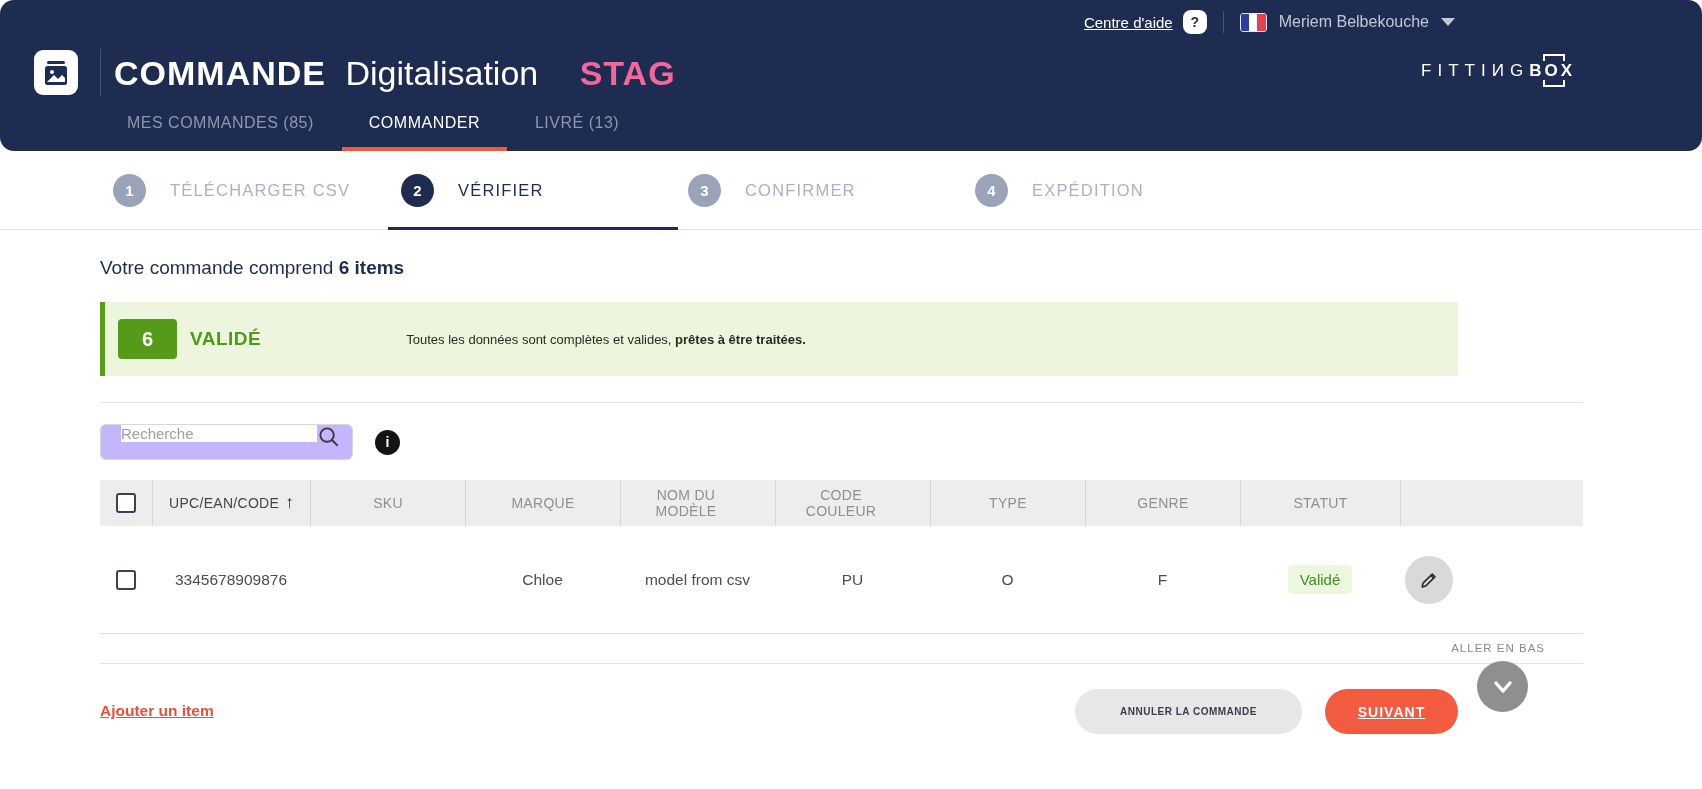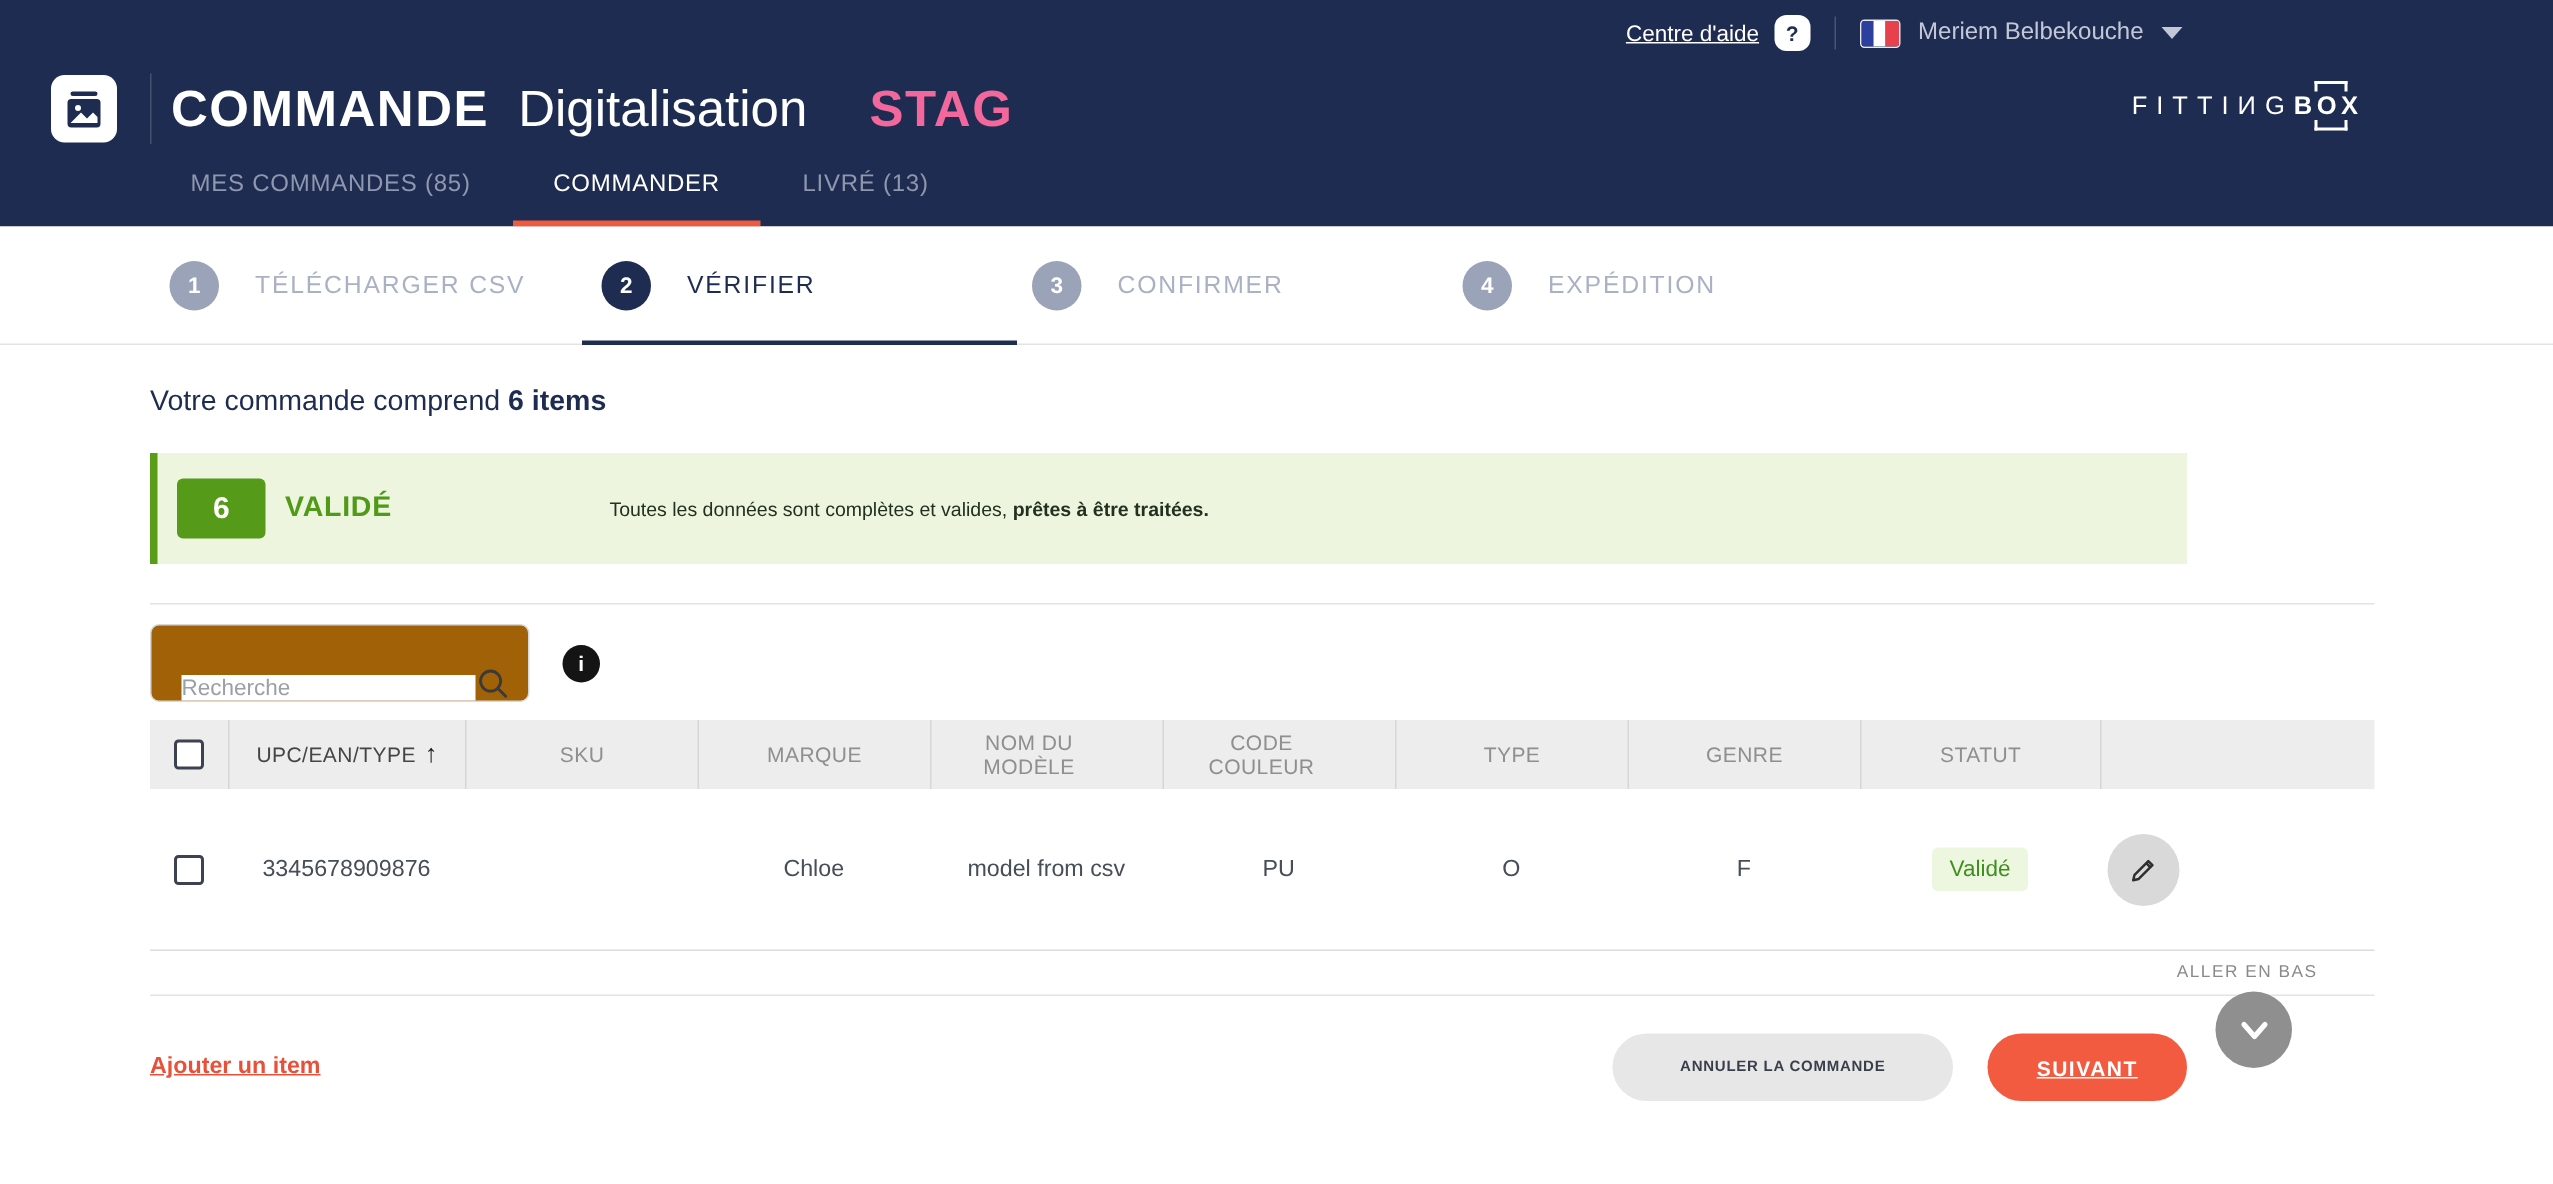--- a/index.html
+++ b/index.html
@@ -1,19 +1,19 @@
 <!DOCTYPE html>
 <html><head>
 <meta charset="utf-8">
 <style>
   * { margin:0; padding:0; box-sizing:border-box; }
   html,body { width:1702px; height:789px; background:#fff; font-family:"Liberation Sans", sans-serif; overflow:hidden; }
 
   
-  .topnav { position:relative; height:151px; background:#1f2c51; color:#fff; }
+  .topnav { position:relative; height:151px; background:#1f2c51; color:#fff;border-radius:14px; }
 
   .utility { position:absolute; top:9px; right:247px; display:flex; align-items:center; height:26px; }
   .help-link { color:#fff; font-size:15px; text-decoration:underline; cursor:pointer; }
   .help-badge { width:24px; height:24px; margin-left:10px; background:#fff; color:#1f2c51;
                 border-radius:8px; font-weight:bold; font-size:14px;
                 display:flex; align-items:center; justify-content:center; cursor:pointer; }
   .util-sep { width:1px; height:22px; background:#4a5573; margin:0 16px; }
   .flag { width:27px; height:19px; border-radius:3px; overflow:hidden; display:flex; border:1px solid #e8e8ee; }
   .flag span { flex:1; }
   .flag .b { background:#2c3e9e; } .flag .w { background:#fff; } .flag .r { background:#e8414e; }
@@ -64,22 +64,22 @@
   .banner-count { width:59px; height:40px; margin-left:13px; background:#569a1a; border-radius:4px;
                   color:#fff; font-weight:bold; font-size:20px; display:flex; align-items:center; justify-content:center; }
   .banner-status { margin-left:13px; color:#4f9a16; font-weight:bold; font-size:19px; letter-spacing:.5px; }
   .banner-msg { margin-left:145px; font-size:13px; color:#22301f; }
   .banner-msg b { font-weight:bold; }
 
   .hr1 { margin:26px 0 0 100px; width:1483px; height:1px; background:#e3e3e3; }
 
   
   .search-row { margin:19px 0 0 100px; display:flex; align-items:center; height:40px; }
-  .search-box { width:253px; height:52px; border:1px solid #d8d8d8; border-radius:6px;
-                display:flex; align-items:flex-end; padding:0 12px 0 20px; background:#a16207; }
+  .search-box { width:253px; height:36px; border:1px solid #d8d8d8; border-radius:6px;
+                display:flex; align-items:flex-start; padding:0 12px 0 20px; background:#c4b5fd; }
   .search-box input { border:none; outline:none; flex:1; font-size:15px; color:#444; min-width:0;
                       font-family:"Liberation Sans", sans-serif; }
   .search-box input::placeholder { color:#9aa0a6; }
   .info-btn { width:25px; height:25px; margin-left:22px; border-radius:50%; background:#141414; color:#fff;
               font-weight:bold; font-size:14px; display:flex; align-items:center; justify-content:center; cursor:pointer; }
 
   
   .table { margin:18px 0 0 100px; width:1483px; }
   .thead { display:flex; background:#ededed; height:46px; font-size:14px; color:#8f8f8f; letter-spacing:.3px; }
   .th { display:flex; align-items:center; justify-content:center; text-align:center; cursor:pointer; }
@@ -214,21 +214,21 @@
   </div>
   <div class="info-btn">i</div>
 </div>
 
 <div class="table">
   <div class="thead">
     <div class="th c0">
       <span class="cb"></span>
     </div>
     <div class="th c1 sorted">
-      <span>UPC/EAN/TYPE</span>
+      <span>UPC/EAN/CODE</span>
       <span class="sort-arrow">↑</span>
     </div>
     <div class="th c2">SKU</div>
     <div class="th c3">MARQUE</div>
     <div class="th c4 left">
       <span class="wrapcap">NOM DU MODÈLE</span>
     </div>
     <div class="th c5 left">
       <span class="wrapcap">CODE COULEUR</span>
     </div>

